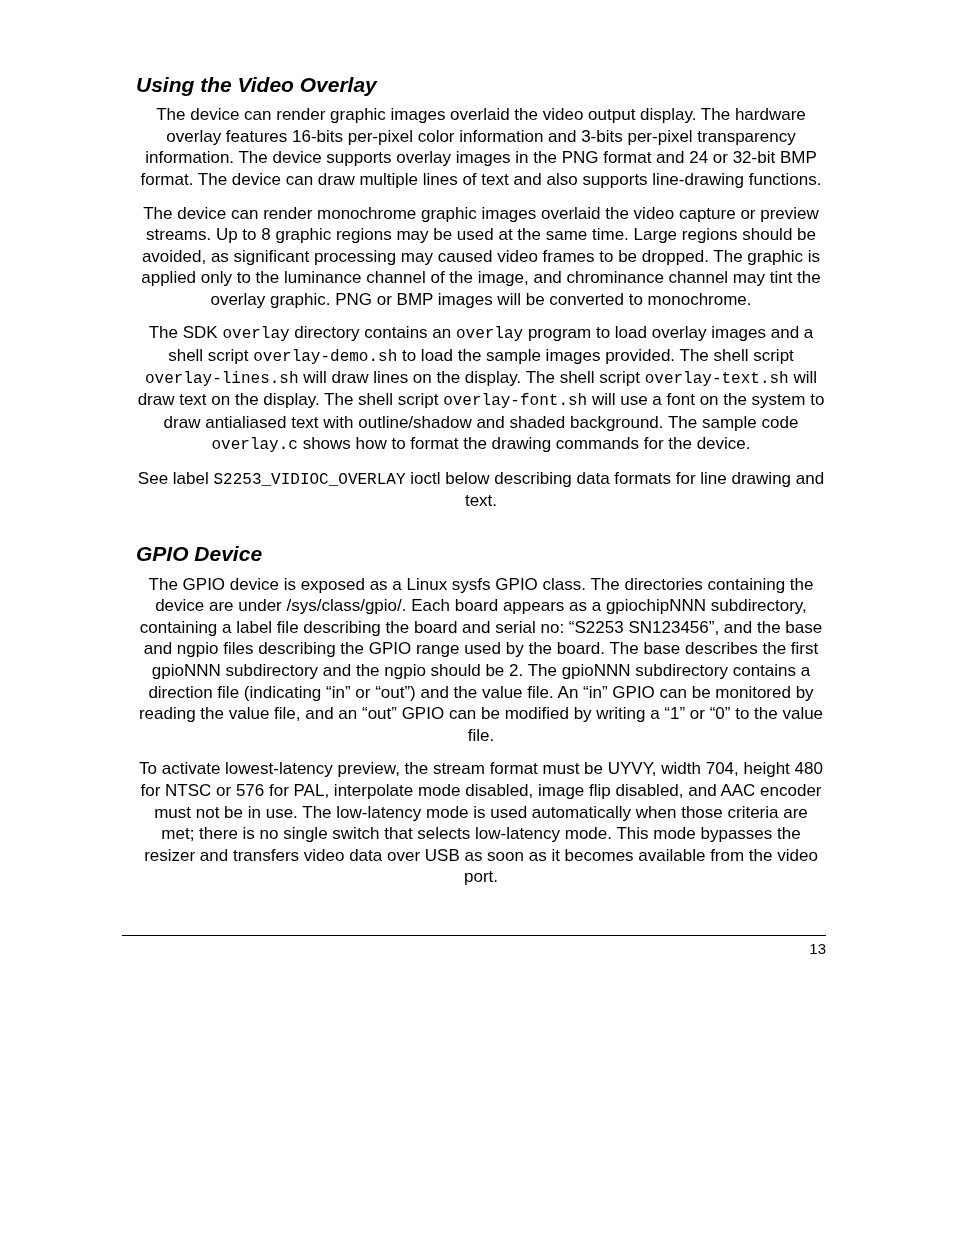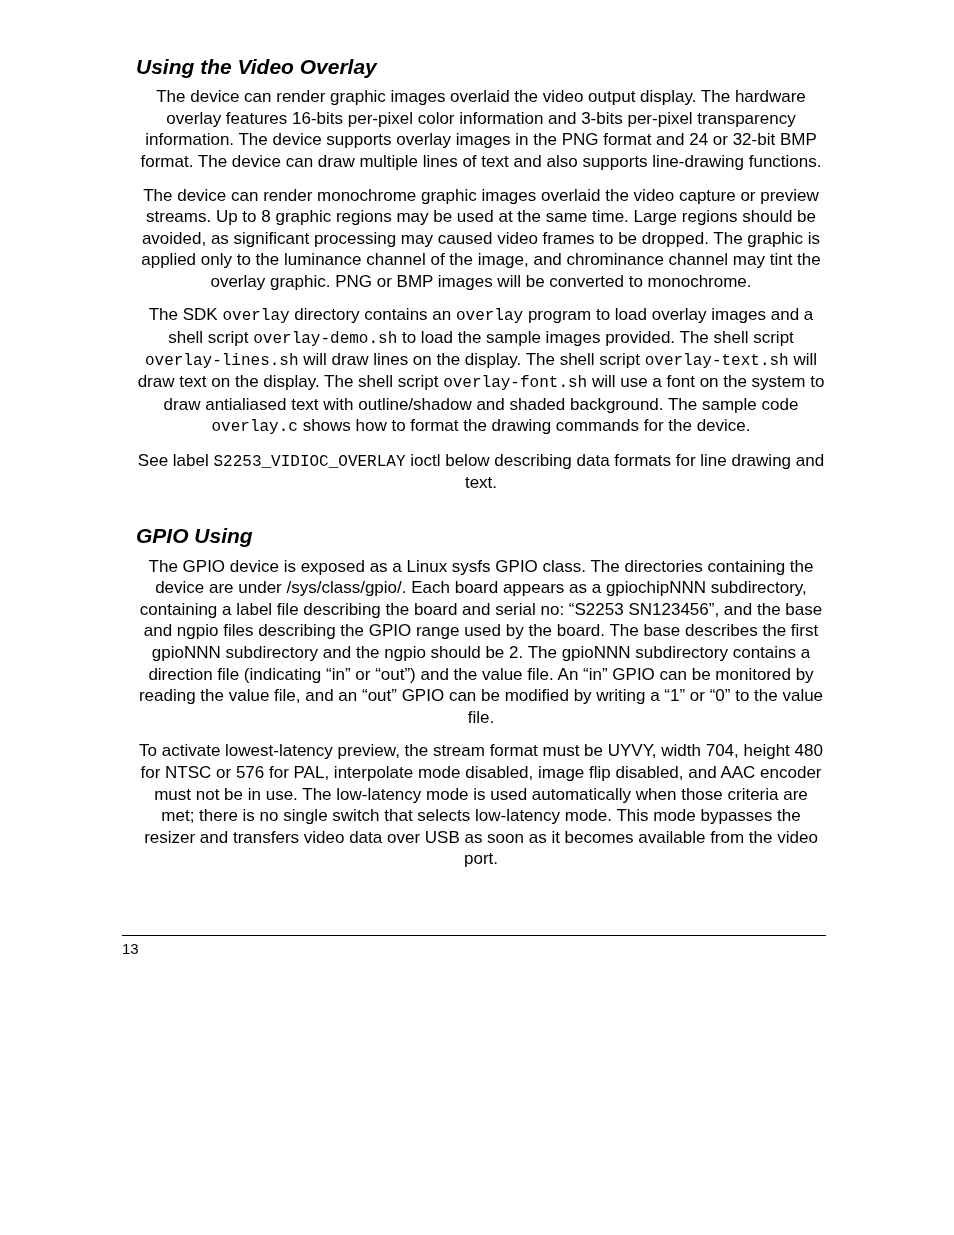--- a/index.html
+++ b/index.html
@@ -6,21 +6,21 @@
     margin: 0;
     padding: 0;
     background: #ffffff;
     font-family: "Liberation Sans", "DejaVu Sans", Arial, Helvetica, sans-serif;
     color: #000000;
   }
   .page {
     width: 954px;
     height: 1068px;
     box-sizing: border-box;
-    padding: 54px 128px 0 136px;
+    padding: 72px 128px 0 136px;
     position: relative;
   }
   h2 {
     font-size: 21px;
     font-weight: bold;
     font-style: italic;
     margin: 0 0 6px 0;
     line-height: 1.25;
   }
   h2.section-gap {
@@ -34,21 +34,21 @@
   }
   .mono {
     font-family: "Liberation Mono", "DejaVu Sans Mono", Menlo, Consolas, monospace;
     font-size: 16px;
   }
   .footer {
     position: absolute;
     left: 122px;
     right: 128px;
     bottom: 110px;
-    text-align: left;
+    text-align: right;
   }
   .footer-line {
     border: none;
     border-top: 1px solid #000;
     margin: 0 0 4px 0;
   }
   .footer-num {
     font-size: 15px;
   }
 </style>
@@ -60,21 +60,21 @@
   <h2>Using the Video Overlay</h2>
 
   <p>The device can render graphic images overlaid the video output display. The hardware overlay features 16-bits per-pixel color information and 3-bits per-pixel transparency information. The device supports overlay images in the PNG format and 24 or 32-bit BMP format. The device can draw multiple lines of text and also supports line-drawing functions.</p>
 
   <p>The device can render monochrome graphic images overlaid the video capture or preview streams. Up to 8 graphic regions may be used at the same time. Large regions should be avoided, as significant processing may caused video frames to be dropped. The graphic is applied only to the luminance channel of the image, and chrominance channel may tint the overlay graphic. PNG or BMP images will be converted to monochrome.</p>
 
   <p><span>The SDK </span><span class="mono">overlay</span><span> directory contains an </span><span class="mono">overlay</span><span> program to load overlay images and a shell script </span><span class="mono">overlay-demo.sh</span><span> to load the sample images provided. The shell script </span><span class="mono">overlay-lines.sh</span><span> will draw lines on the display. The shell script </span><span class="mono">overlay-text.sh</span><span> will draw text on the display. The shell script </span><span class="mono">overlay-font.sh</span><span> will use a font on the system to draw antialiased text with outline/shadow and shaded background. The sample code </span><span class="mono">overlay.c</span><span> shows how to format the drawing commands for the device.</span></p>
 
   <p><span>See label </span><span class="mono">S2253_VIDIOC_OVERLAY</span><span> ioctl below describing data formats for line drawing and text.</span></p>
 
-  <h2 class="section-gap">GPIO Using</h2>
+  <h2 class="section-gap">GPIO Device</h2>
 
   <p>The GPIO device is exposed as a Linux sysfs GPIO class. The directories containing the device are under /sys/class/gpio/. Each board appears as a gpiochipNNN subdirectory, containing a label file describing the board and serial no: “S2253 SN123456”, and the base and ngpio files describing the GPIO range used by the board. The base describes the first gpioNNN subdirectory and the ngpio should be 2.  The gpioNNN subdirectory contains a direction file (indicating “in” or “out”) and the value file. An “in” GPIO can be monitored by reading the value file, and an “out” GPIO can be modified by writing a “1” or “0” to the value file.</p>
 
 
 
   <p>To activate lowest-latency preview, the stream format must be UYVY, width 704, height 480 for NTSC or 576 for PAL, interpolate mode disabled, image flip disabled, and AAC encoder must not be in use. The low-latency mode is used automatically when those criteria are met; there is no single switch that selects low-latency mode. This mode bypasses the resizer and transfers video data over USB as soon as it becomes available from the video port.</p>
 
   <div class="footer">
     <hr class="footer-line">
     <span class="footer-num">13</span>

